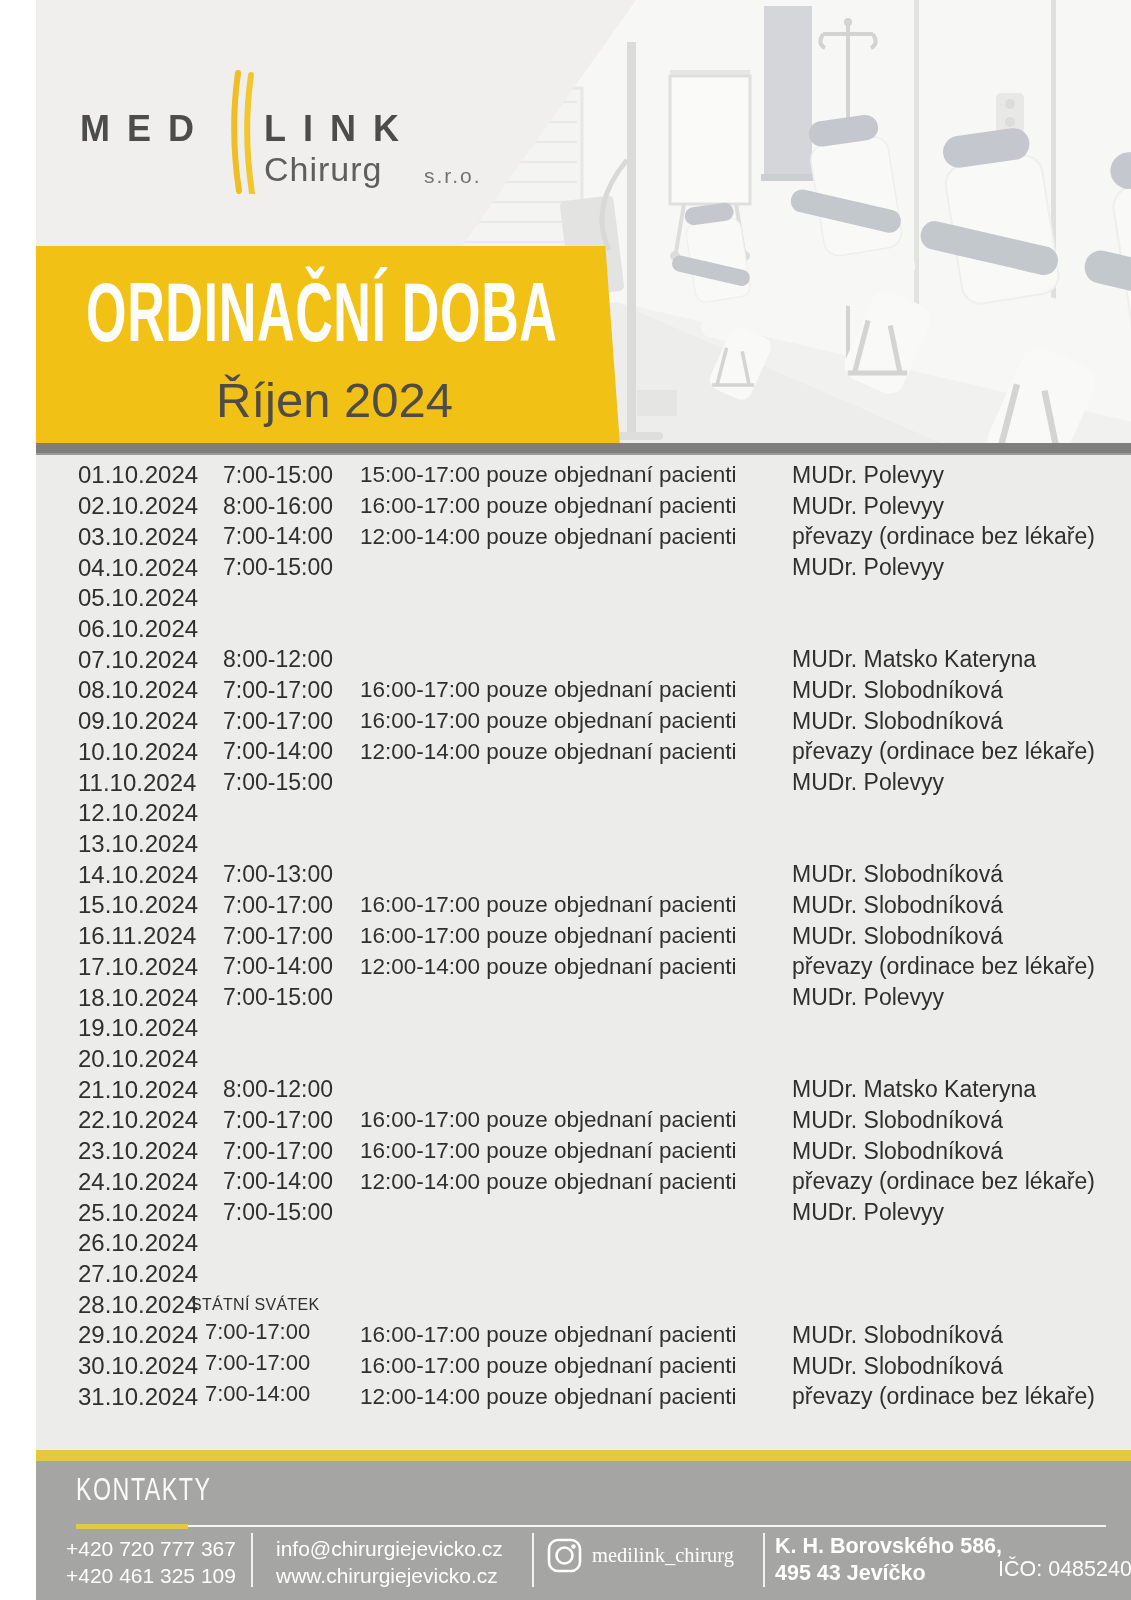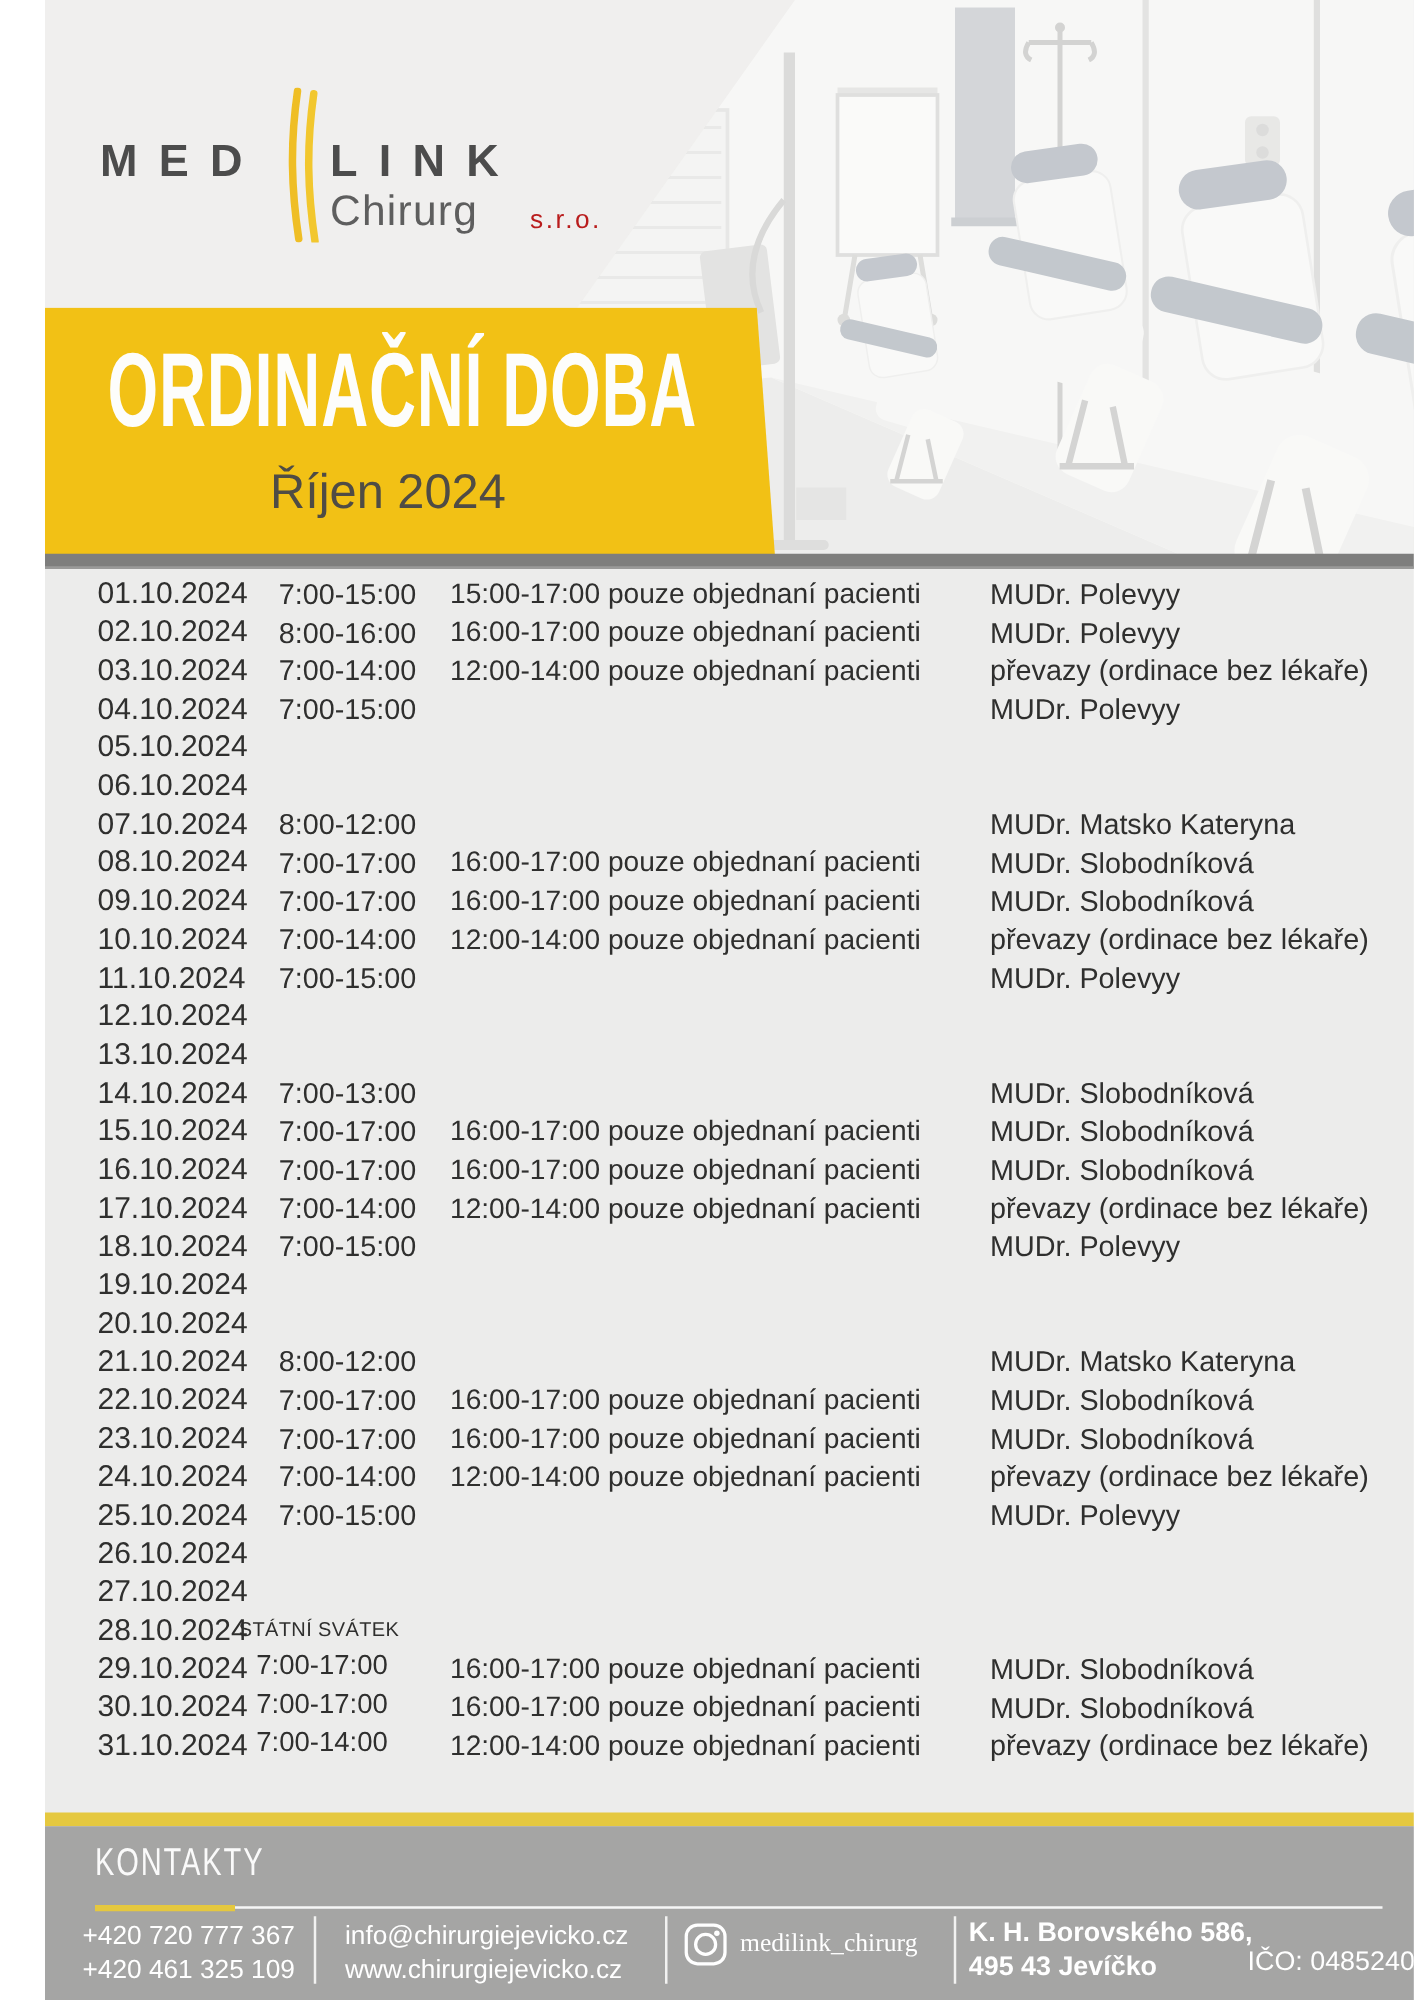--- a/index.html
+++ b/index.html
@@ -11,32 +11,32 @@
   }
   
   .header{position:absolute;left:0;top:0;width:1131px;height:445px;background:#F0EFEE;}
   .photo{position:absolute;left:351px;top:0;width:780px;height:445px;}
   .logo{position:absolute;left:0;top:0;width:600px;height:240px;}
   .logo-word{position:absolute;top:108px;font-size:36px;font-weight:700;letter-spacing:17px;color:#4C4C4C;}
   .logo-med{left:44px;}
   .logo-link{left:228px;}
   .logo-bars{position:absolute;left:188px;top:70px;}
   .logo-sub{position:absolute;left:228px;top:150px;font-size:34px;font-weight:400;color:#5E5E5E;letter-spacing:1px;}
-  .logo-suffix{position:absolute;left:388px;top:164px;font-size:21px;color:#b91c1c;letter-spacing:2px;}
+  .logo-suffix{position:absolute;left:388px;top:164px;font-size:21px;color:#737373;letter-spacing:2px;}
   
   .banner{
     position:absolute;left:0;top:246px;width:584px;height:199px;
     background:var(--banner-yellow,#F2C115);
     clip-path:polygon(0 0, 97.5% 0, 100% 100%, 0 100%);
   }
   .banner-title{
     position:absolute;left:50px;top:18px;font-size:84px;font-weight:700;color:#FDFDFB;
     white-space:nowrap;transform:scaleX(0.62);transform-origin:left top;letter-spacing:1px;
   }
-  .banner-month{position:absolute;left:180px;top:126px;font-size:39px;color:#4F4C45;}
+  .banner-month{position:absolute;left:180px;top:126px;font-size:49px;color:#4F4C45;}
   .gray-bar{position:absolute;left:0;top:443px;width:1131px;height:10px;background:var(--separator-gray,#808080);border-bottom:2px solid #9A9A99;}
   
   .schedule-rows{position:absolute;left:0;top:460px;width:1131px;}
   .row{display:flex;align-items:center;height:30.72px;}
   .cell{white-space:nowrap;}
   .c-date{margin-left:42px;width:145px;font-size:24px;}
   .c-time{width:137px;font-size:23px;}
   .c-note{width:432px;font-size:22.5px;}
   .c-doctor{flex:1;font-size:23px;}
   .row-holiday .c-time{font-size:16px;margin-left:-32px;letter-spacing:0.3px;}
@@ -228,21 +228,21 @@
         <div class="cell c-note"></div>
         <div class="cell c-doctor">MUDr. Slobodníková</div>
       </div>
       <div class="row">
         <div class="cell c-date">15.10.2024</div>
         <div class="cell c-time">7:00-17:00</div>
         <div class="cell c-note">16:00-17:00 pouze objednaní pacienti</div>
         <div class="cell c-doctor">MUDr. Slobodníková</div>
       </div>
       <div class="row">
-        <div class="cell c-date">16.10.2024</div>
+        <div class="cell c-date">16.11.2024</div>
         <div class="cell c-time">7:00-17:00</div>
         <div class="cell c-note">16:00-17:00 pouze objednaní pacienti</div>
         <div class="cell c-doctor">MUDr. Slobodníková</div>
       </div>
       <div class="row">
         <div class="cell c-date">17.10.2024</div>
         <div class="cell c-time">7:00-14:00</div>
         <div class="cell c-note">12:00-14:00 pouze objednaní pacienti</div>
         <div class="cell c-doctor">převazy (ordinace bez lékaře)</div>
       </div>

